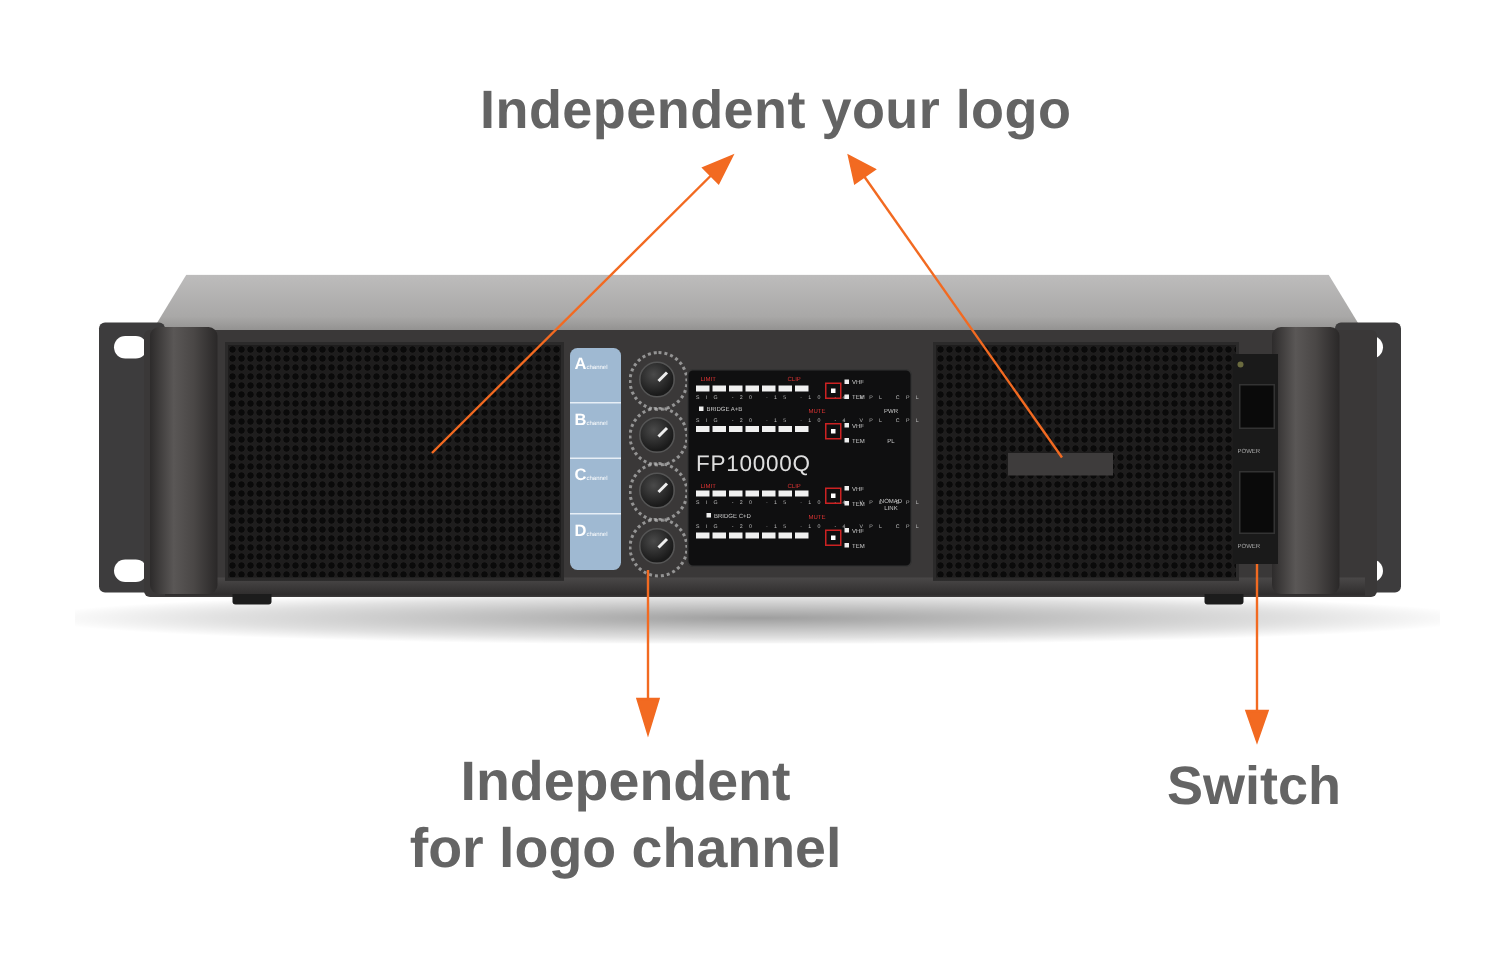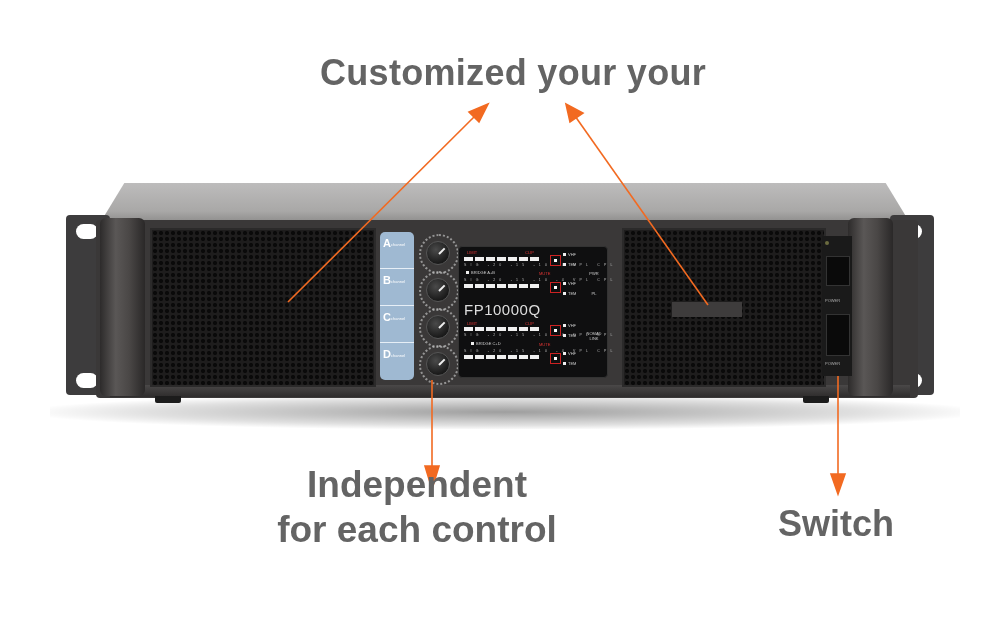--- a/index.html
+++ b/index.html
@@ -1,19 +1,19 @@
 <!DOCTYPE html>
 <html><head>
 <meta charset="utf-8">
 <style>
   html, body { margin:0; padding:0; background:#ffffff; }
   body { width:1000px; height:643px; position:relative; overflow:hidden; font-family:"Liberation Sans", sans-serif; }
   .caption { position:absolute; color:#646464; font-weight:bold; font-family:"Liberation Sans", sans-serif; text-align:center; white-space:nowrap; }
   #cap-logo { left:320px; top:52px; font-size:36px; letter-spacing:0.3px; }
-  #cap-volume { left:252px; top:462px; width:330px; font-size:37px; line-height:45px; }
+  #cap-volume { left:252px; top:498px; width:330px; font-size:37px; line-height:45px; }
   #cap-switch { left:778px; top:503px; font-size:36px; }
 
   .amp { position:absolute; left:0; top:0; width:1000px; height:643px; }
   
   .lid { position:absolute; left:100px; top:183px; width:810px; height:40px;
     background:linear-gradient(#bdbcbc,#a9a8a7 70%,#8c8b8a);
     clip-path:polygon(3% 0,97% 0,100% 100%,0 100%); }
   .shadow { position:absolute; left:50px; top:395px; width:910px; height:34px;
     background:radial-gradient(ellipse at center, rgba(0,0,0,0.38) 0%, rgba(0,0,0,0.12) 55%, rgba(0,0,0,0) 75%); }
   .body-front { position:absolute; left:96px; top:220px; width:822px; height:178px; background:#3a3838; border-radius:4px; }
@@ -214,18 +214,18 @@
     <polygon points="488,104 469,112 479,122"></polygon>
     <line x1="708" y1="305" x2="575" y2="116"></line>
     <polygon points="566,104 570,122 583,113"></polygon>
     <line x1="432" y1="380" x2="432" y2="470"></line>
     <polygon points="425,466 439,466 432,489"></polygon>
     <line x1="838" y1="376" x2="838" y2="478"></line>
     <polygon points="831,474 845,474 838,494"></polygon>
   </g>
 </svg>
 
-<div class="caption" id="cap-logo">Customized your your</div>
+<div class="caption" id="cap-logo">Independent your logo</div>
 <div class="caption" id="cap-volume">
   <div>Independent</div>
-  <div>for each control</div>
+  <div>for logo channel</div>
 </div>
 <div class="caption" id="cap-switch">Switch</div>
 
 </body></html>

